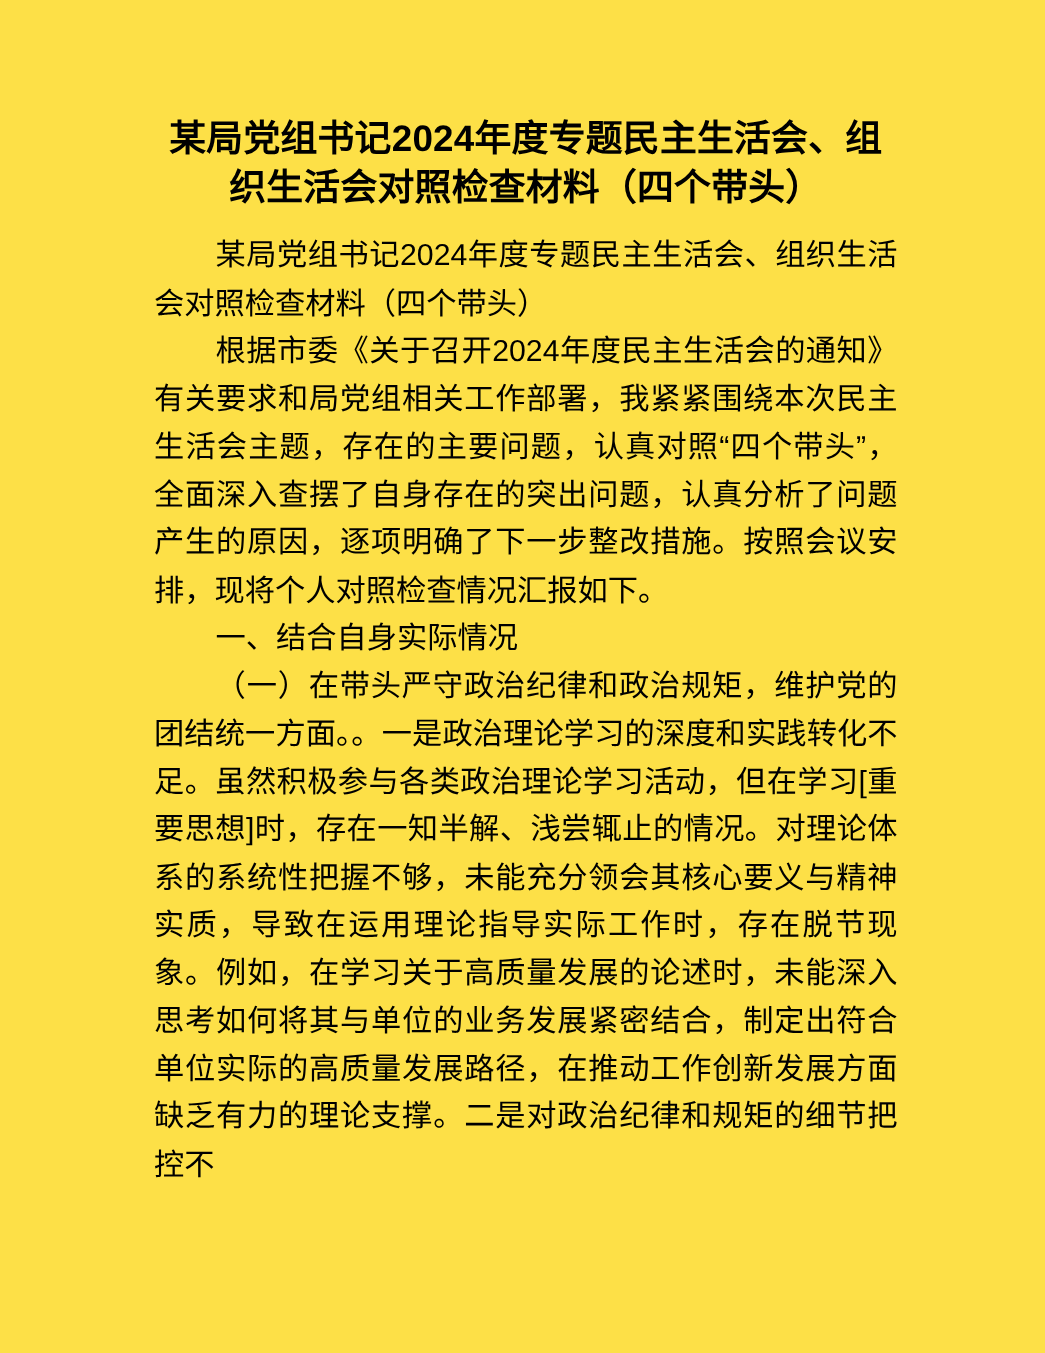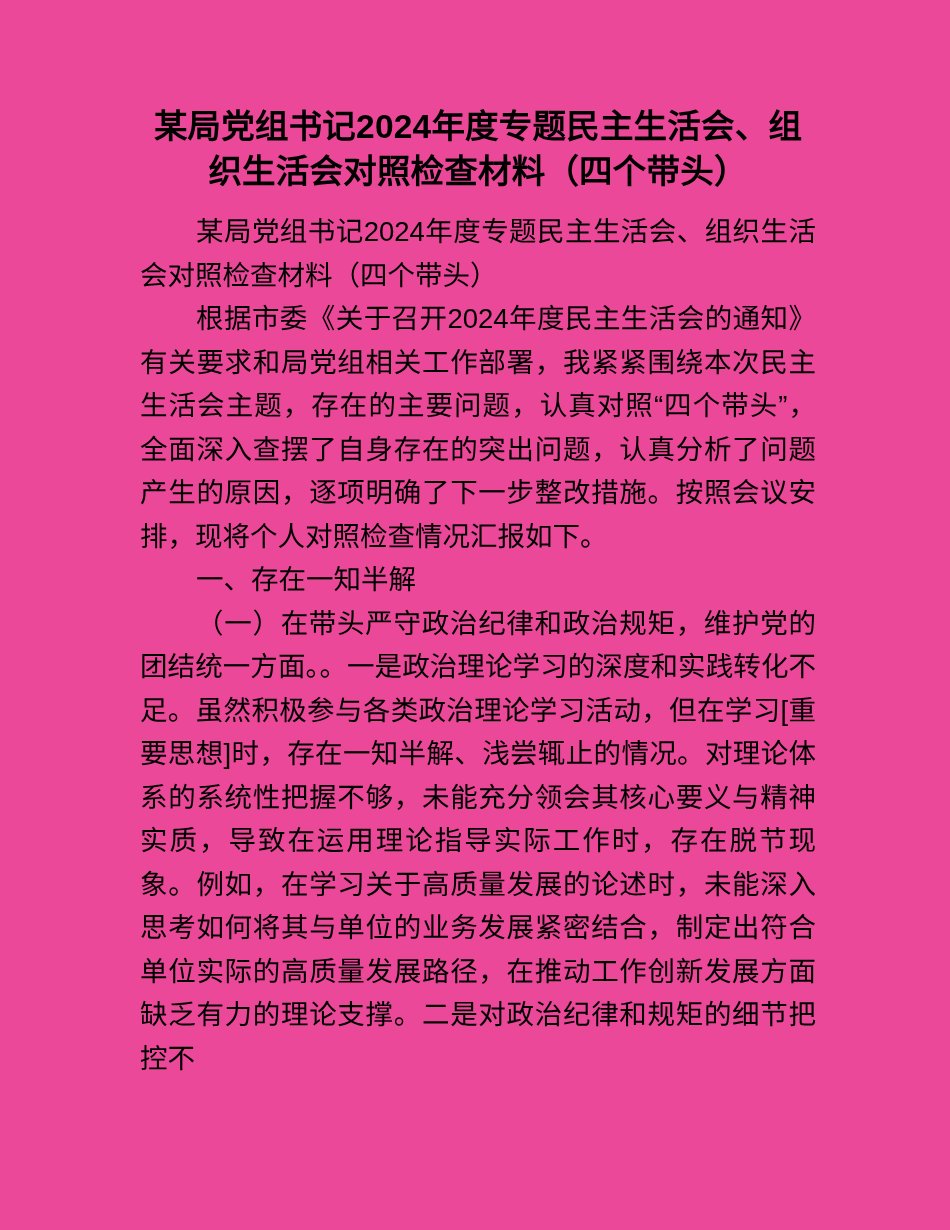--- a/index.html
+++ b/index.html
@@ -14,21 +14,21 @@
     overflow: hidden;
     font-family: "Liberation Sans", "DejaVu Sans", sans-serif;
     color: #000000;
     -webkit-font-smoothing: antialiased;
   }
 
   .page {
     position: relative;
     width: 950px;
     height: 1230px;
-    background: #ec4899;
+    background: #fde047;
     box-sizing: border-box;
   }
 
   .content {
     position: absolute;
     left: 140px;
     top: 104px;
     width: 676px;
   }
 
@@ -77,18 +77,18 @@
 
 <div class="page">
   <div class="content">
 
     <h1 class="doc-title">某局党组书记2024年度专题民主生活会、组织生活会对照检查材料（四个带头）</h1>
 
     <p class="para indent-2">某局党组书记2024年度专题民主生活会、组织生活会对照检查材料（四个带头）</p>
 
     <p class="para indent-2">根据市委《关于召开2024年度民主生活会的通知》有关要求和局党组相关工作部署，我紧紧围绕本次民主生活会主题，存在的主要问题，认真对照“四个带头”，全面深入查摆了自身存在的突出问题，认真分析了问题产生的原因，逐项明确了下一步整改措施。按照会议安排，现将个人对照检查情况汇报如下。</p>
 
-    <p class="heading">一、存在一知半解</p>
+    <p class="heading">一、结合自身实际情况</p>
 
     <p class="para indent-2">（一）在带头严守政治纪律和政治规矩，维护党的团结统一方面。。一是政治理论学习的深度和实践转化不足。虽然积极参与各类政治理论学习活动，但在学习[重要思想]时，存在一知半解、浅尝辄止的情况。对理论体系的系统性把握不够，未能充分领会其核心要义与精神实质，导致在运用理论指导实际工作时，存在脱节现象。例如，在学习关于高质量发展的论述时，未能深入思考如何将其与单位的业务发展紧密结合，制定出符合单位实际的高质量发展路径，在推动工作创新发展方面缺乏有力的理论支撑。二是对政治纪律和规矩的细节把控不</p>
 
   </div>
 </div>
 
 </body></html>

